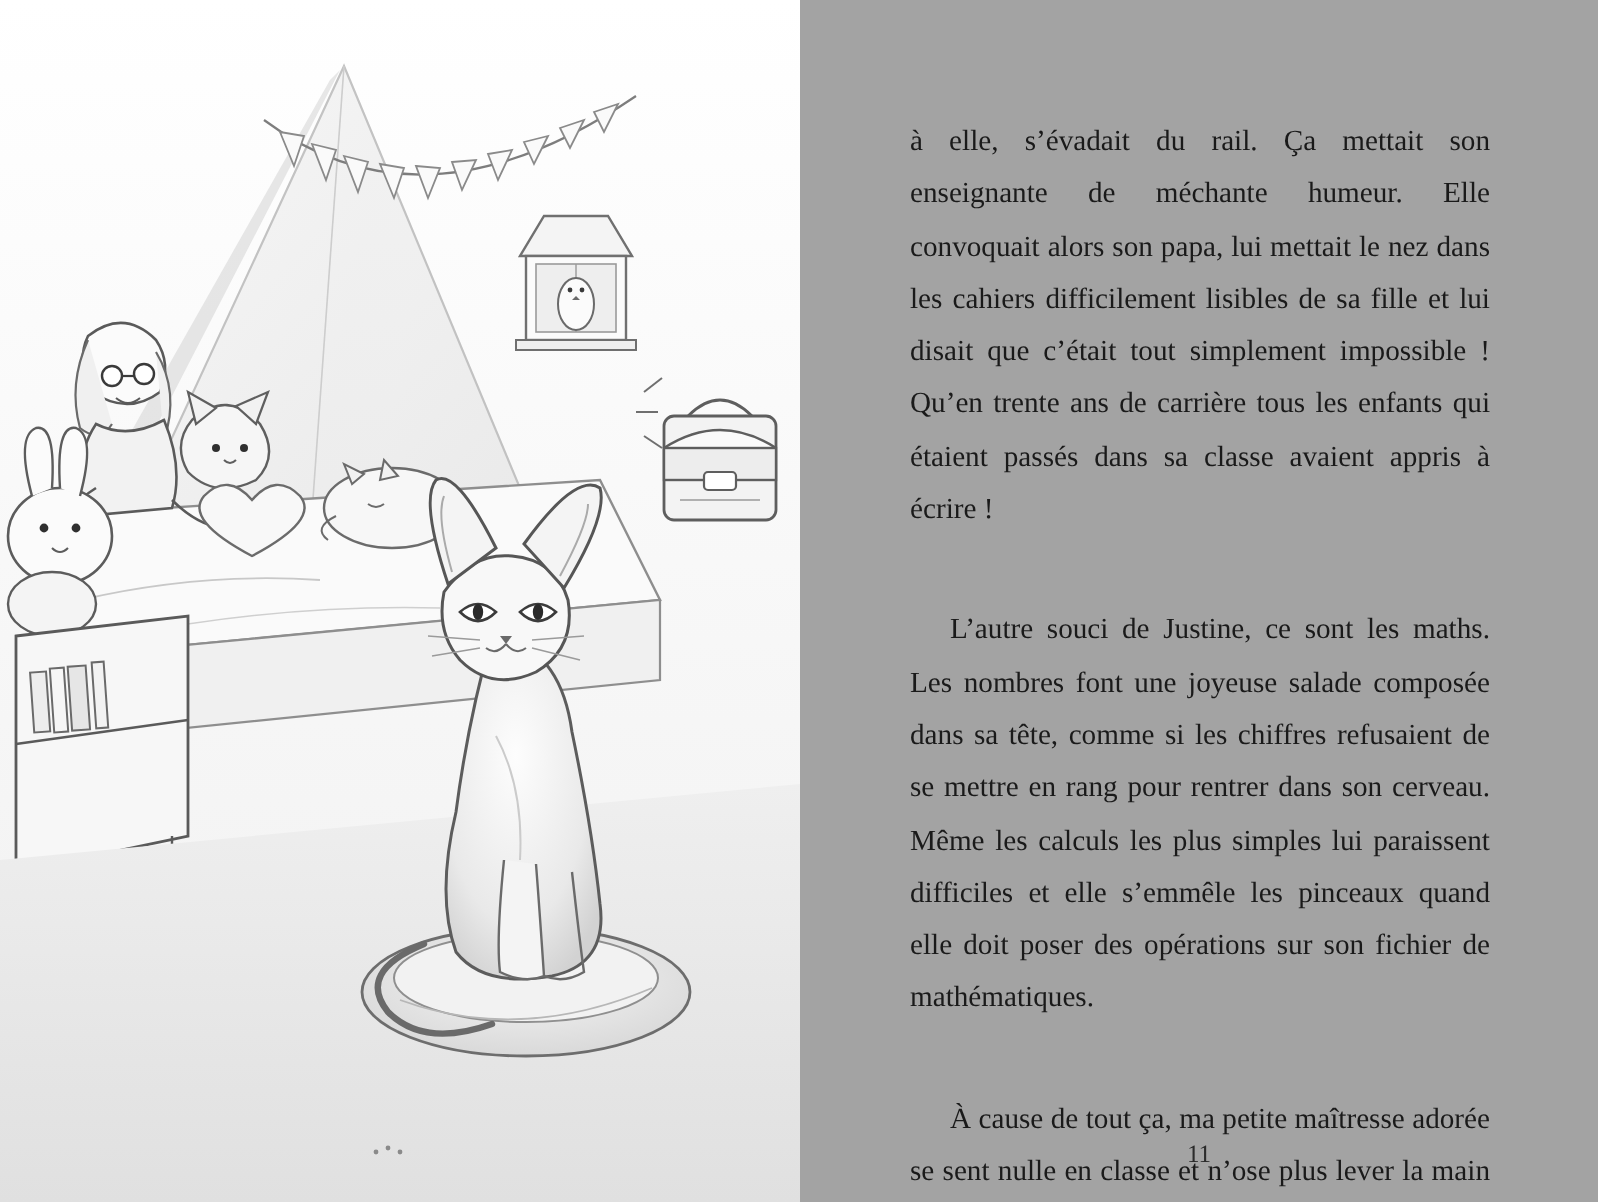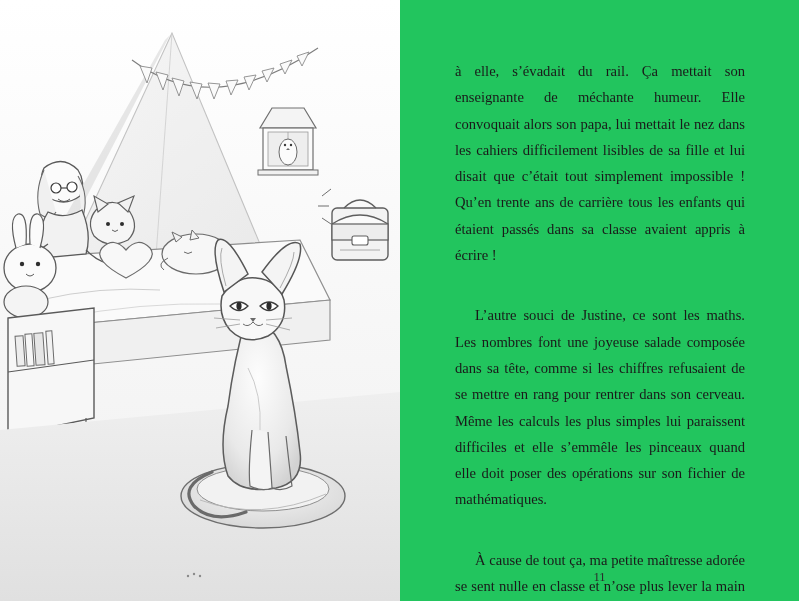--- a/index.html
+++ b/index.html
@@ -4,21 +4,21 @@
 <style>
   html, body {
     margin: 0;
     padding: 0;
     background: #ffffff;
   }
   .page {
     position: relative;
     width: 799px;
     height: 601px;
-    background: #22c55e;
+    background: #a3a3a3;
     overflow: hidden;
     font-family: "Liberation Serif", serif;
   }
 
   
   .illustration-page {
     position: absolute;
     left: 0;
     top: 0;
     width: 400px;

